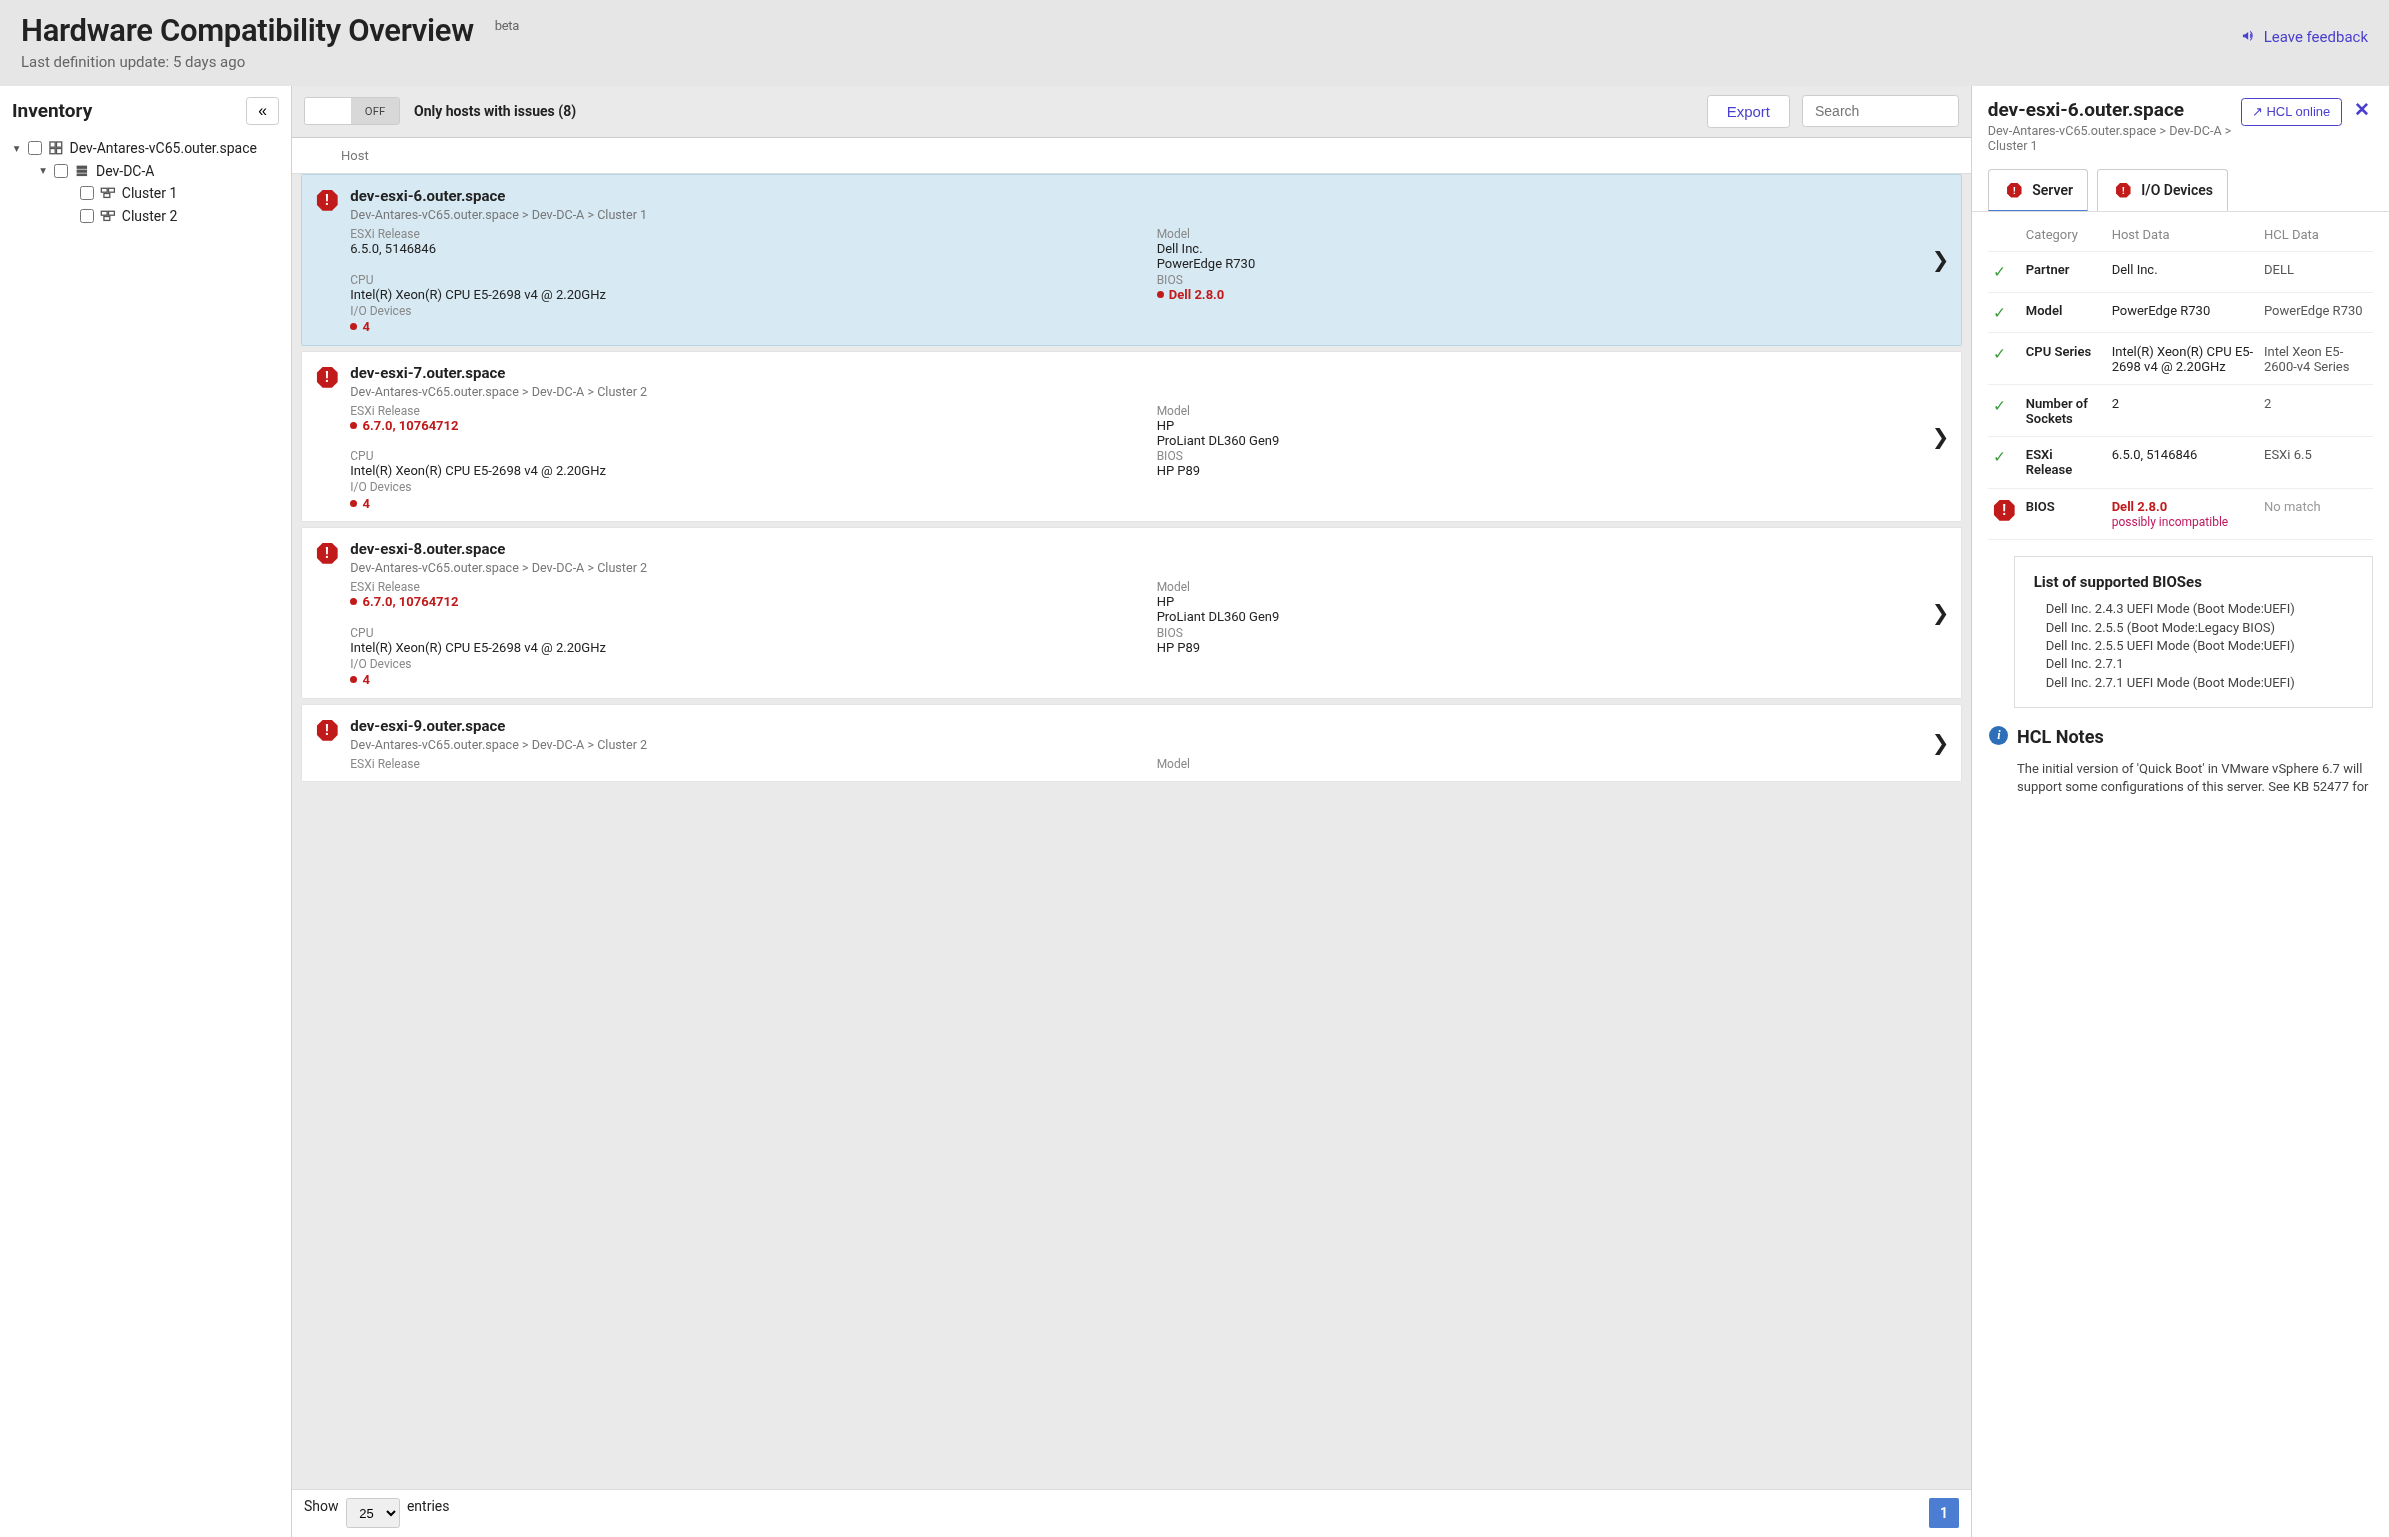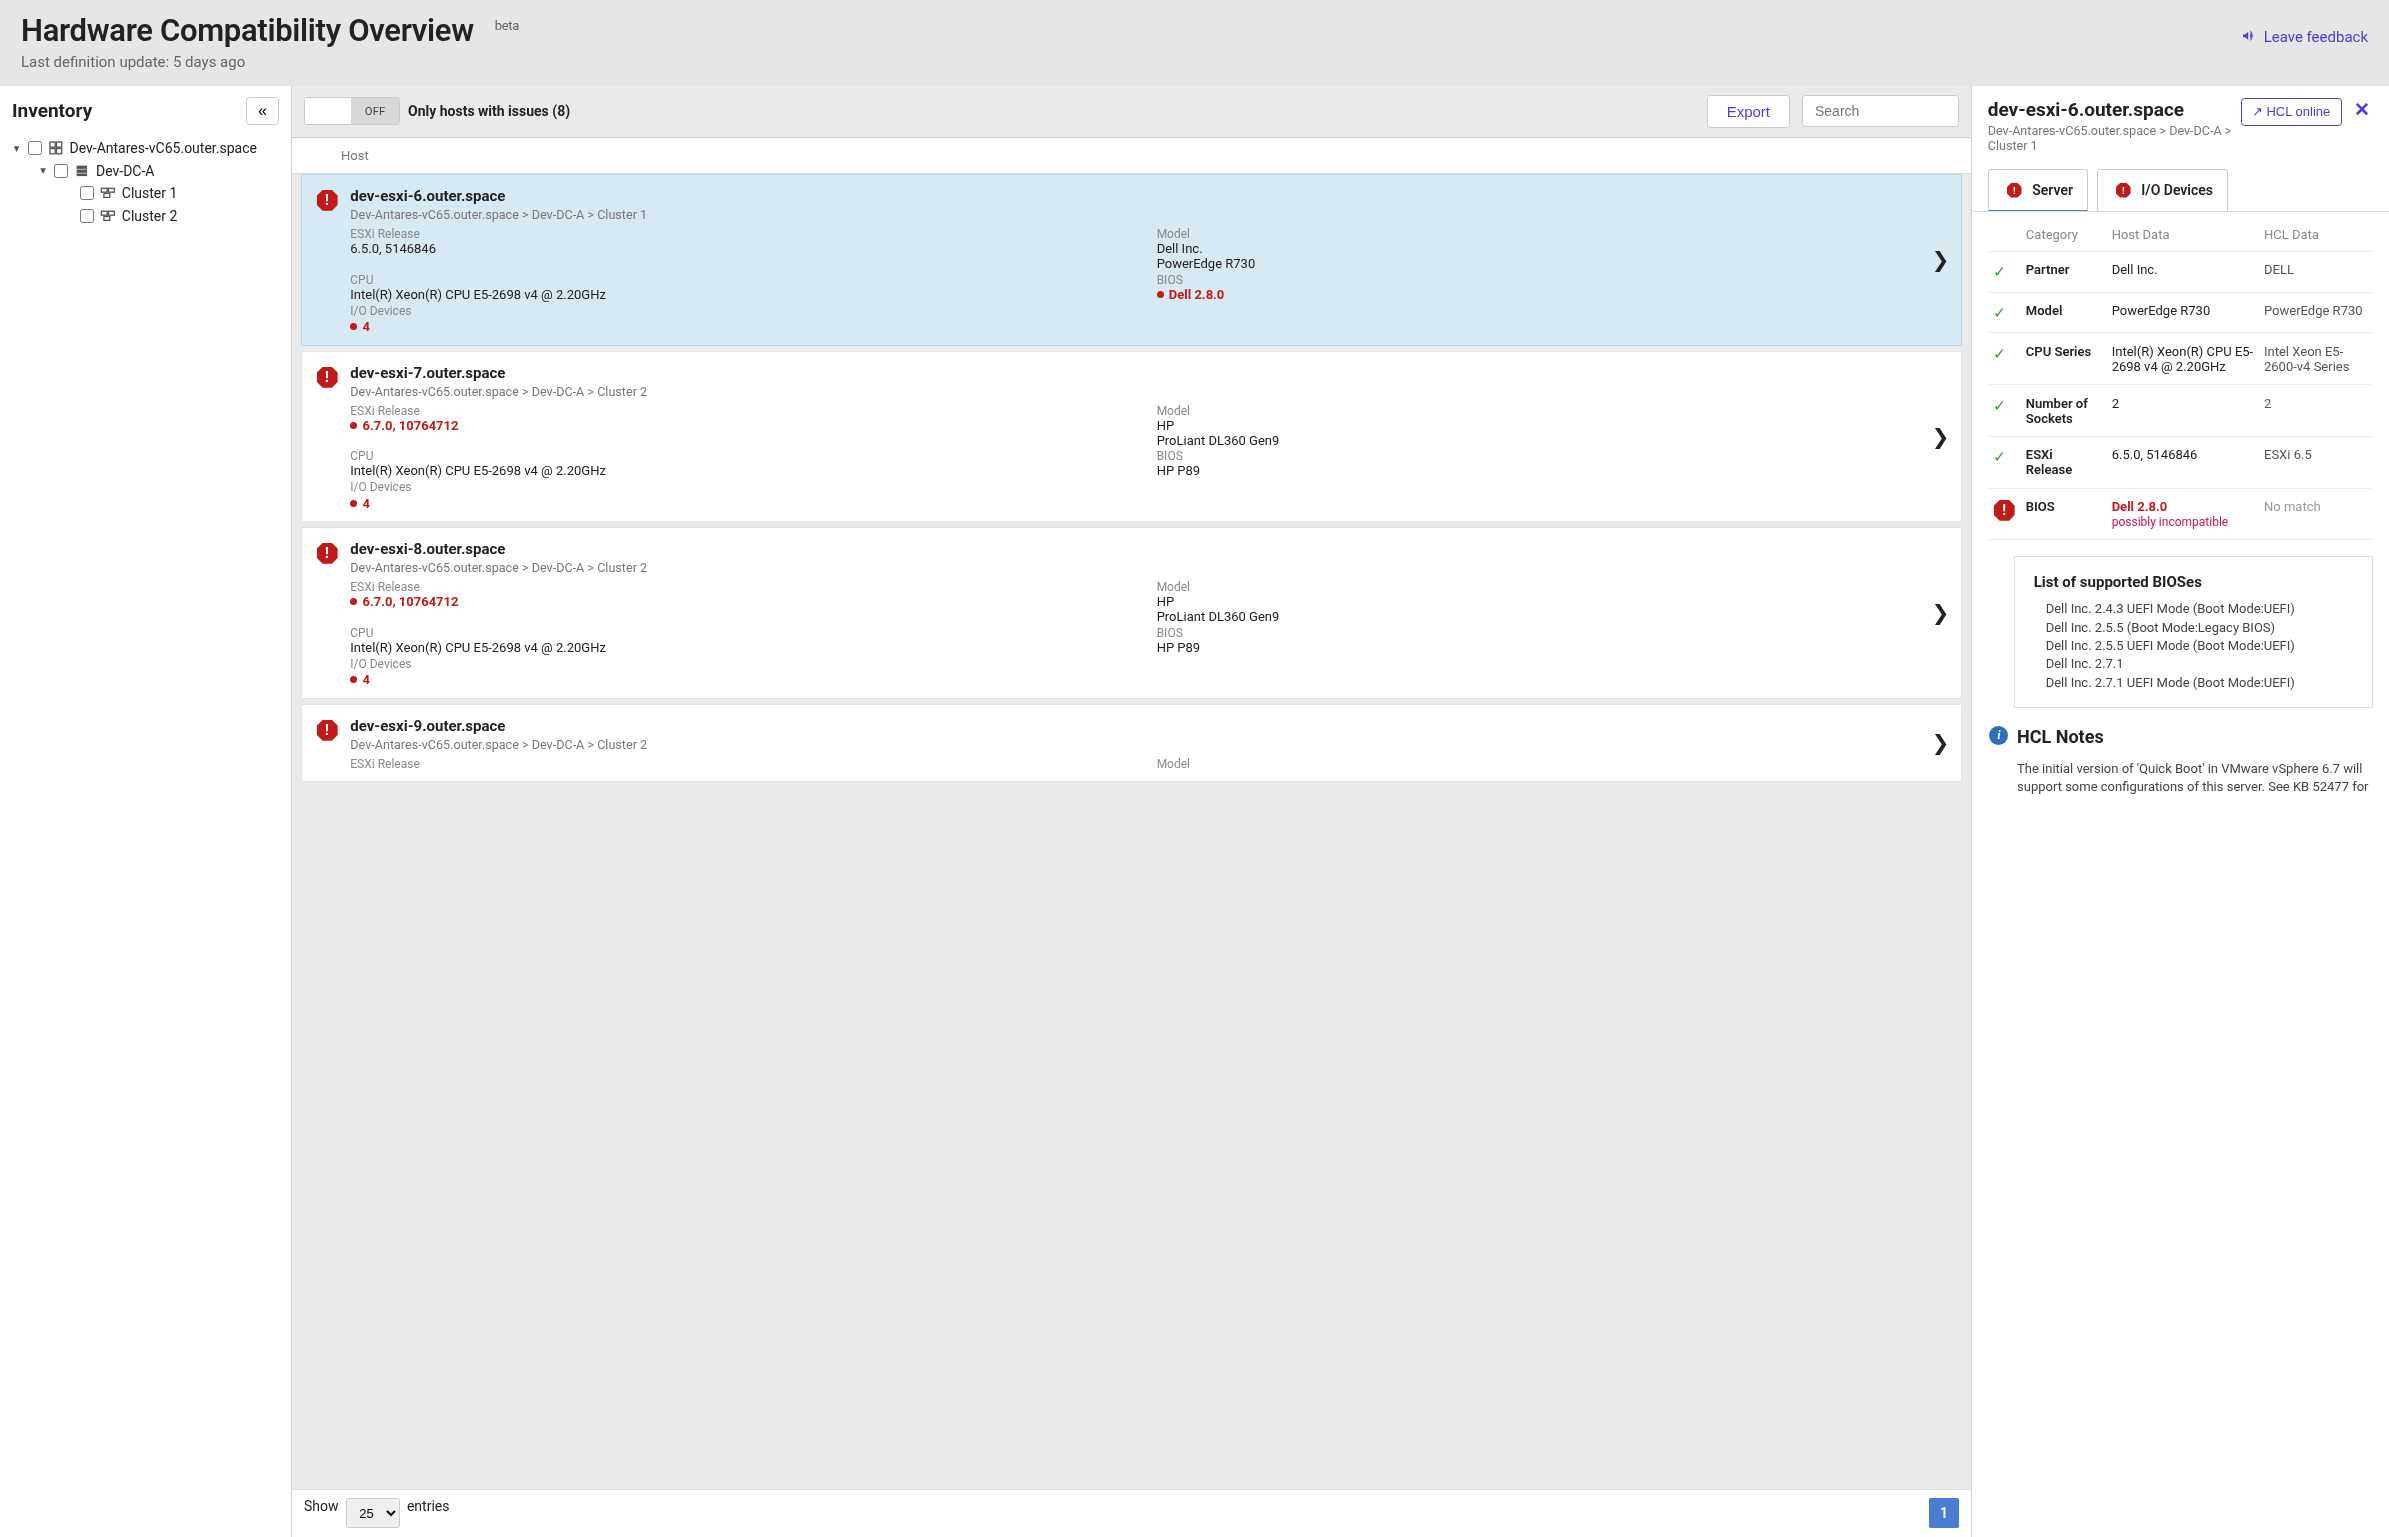--- a/index.html
+++ b/index.html
@@ -21,21 +21,21 @@
   .tree-row { display: flex; align-items: center; gap: 5.2px; padding: 2.6px 1.7px; cursor: pointer; }
   .tree-row .caret { width: 12px; text-align:center; font-size: 11.3px; color:#555; }
   .tree-row input[type=checkbox] { width: 14px; height: 14px; }
   .tree-row .tree-icon { width: 17.4px; height: 17.4px; display:inline-flex; align-items:center; justify-content:center; color:#555; }
   .tree-row.level-1 { padding-left: 3.5px; }
   .tree-row.level-2 { padding-left: 30px; }
   .tree-row.level-3 { padding-left: 73px; }
   
   .center { flex: 1; display:flex; flex-direction:column; border-right:0.9px solid #d0d0d0; min-width:0; background:#eaeaea; }
   .center-toolbar { background:#eaeaea; border-bottom:0.9px solid #ccc; display:flex; align-items:center; padding:8.7px 12px; gap:12px; }
-  .toggle-wrap { display:flex; align-items:center; gap:8px; }
+  .toggle-wrap { display:flex; align-items:center; gap:14px; }
   .switch { width:96px; height:28px; border:0.9px solid #ccc; border-radius:2.6px; background:#fff; position:relative; display:flex; cursor:pointer; }
   .switch .knob { width:48px; height:100%; background:#d8d8d8; display:flex; align-items:center; justify-content:center; font-size:11.3px; color:#444; margin-left:auto; }
   .toggle-label { font-weight:700; font-size:14px; }
   .spacer { flex:1; }
   .export-btn { background:#fff; border:0.9px solid #ccc; border-radius:3.5px; padding:7px 19px; font-size:15px; color:#4b3fcf; cursor:pointer; }
   .search-box { background:#fff; border:0.9px solid #ccc; border-radius:3.5px; padding:7px 12px; font-size:14px; width:157px; color:#888; }
   .host-col-header { background:#fff; border-bottom:0.9px solid #ddd; padding:10.4px 49px; color:#777; font-size:13px; }
   .host-list { flex:1; overflow-y:auto; background:#eaeaea; padding:0; }
   .host-card { background:#fff; margin:0 8.7px 5.2px; border-radius:1.7px; border:0.9px solid #e3e3e3; display:flex; padding:12px 14px 10.4px; position:relative; cursor:pointer; }
   .host-card.first { margin-top:0; }

